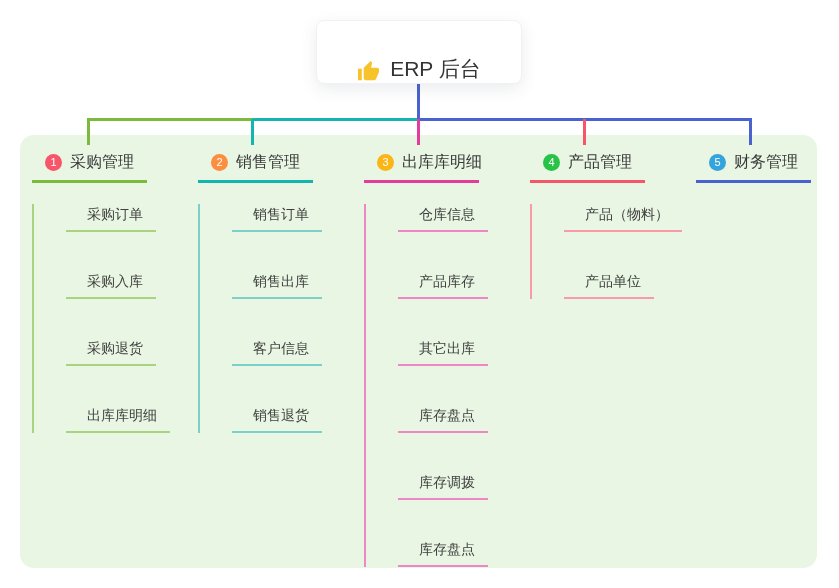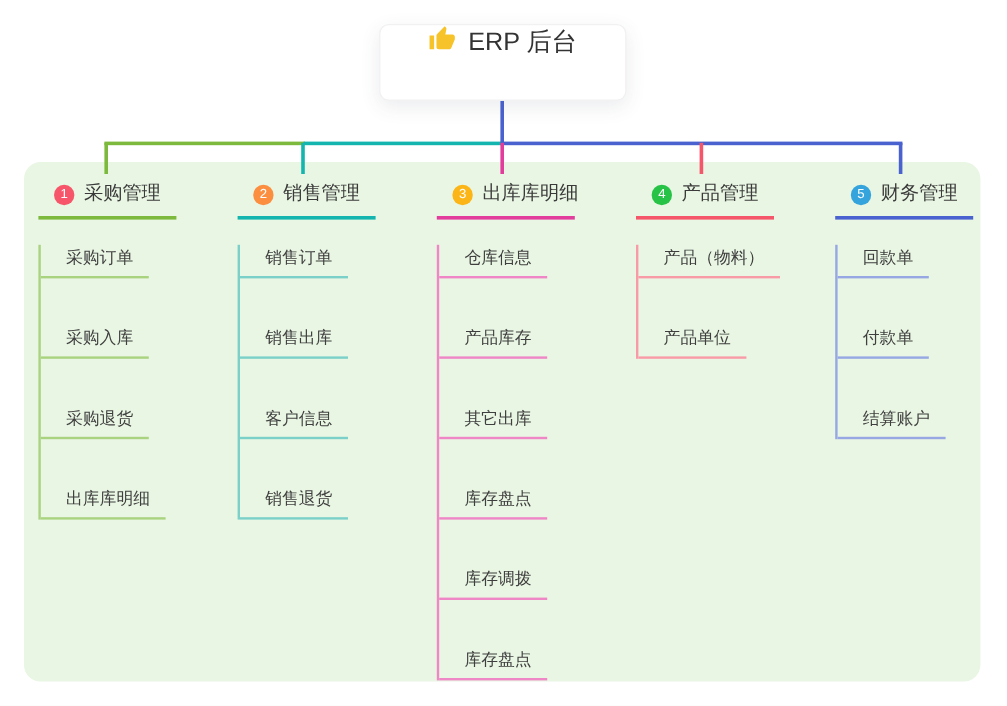--- a/index.html
+++ b/index.html
@@ -25,21 +25,21 @@
   
   .root-node {
     position: absolute;
     left: 316px; top: 20px;
     width: 206px; height: 64px;
     background: #ffffff;
     border: 1px solid #f1f1f1;
     border-radius: 8px;
     box-shadow: 0 5px 16px rgba(60, 70, 90, 0.10);
     display: flex;
-    align-items: flex-start;
+    align-items: flex-end;
     justify-content: center;
     gap: 10px;
     font-size: 21px;
     font-weight: 500;
     color: #333333;
     z-index: 3;
   }
   .root-node .thumb { width: 23px; height: 23px; display: inline-block; }
   
   .line { position: absolute; z-index: 2; }
@@ -79,20 +79,21 @@
     color: #ffffff;
     font-size: 11px;
     line-height: 17px;
     text-align: center;
     font-weight: 500;
   }
   .children {
     list-style: none;
     width: max-content;
     border-left: 2px solid var(--cline);
+    padding-left: 32px;
   }
   .children li {
     width: max-content;
     margin-top: 39px;
     padding: 0 13px 6px 21px;
     border-bottom: 2px solid var(--cline);
     font-size: 14px;
     line-height: 20px;
     color: #3f3f3f;
     white-space: nowrap;
@@ -175,20 +176,15 @@
       <li>产品（物料）</li>
       <li>产品单位</li>
     </ul>
   </div>
 
   <div class="branch branch-5" style="--line: #4a62d0; --cline: #97a7e3;">
     <div class="branch-header">
       <span class="badge" style="background: rgb(53, 164, 220);">5</span>
       <span>财务管理</span>
     </div>
-    <ul class="children">
-      <li>回款单</li>
-      <li>付款单</li>
-      <li>结算账户</li>
-    </ul>
   </div>
 
 </div>
 
 </body></html>

